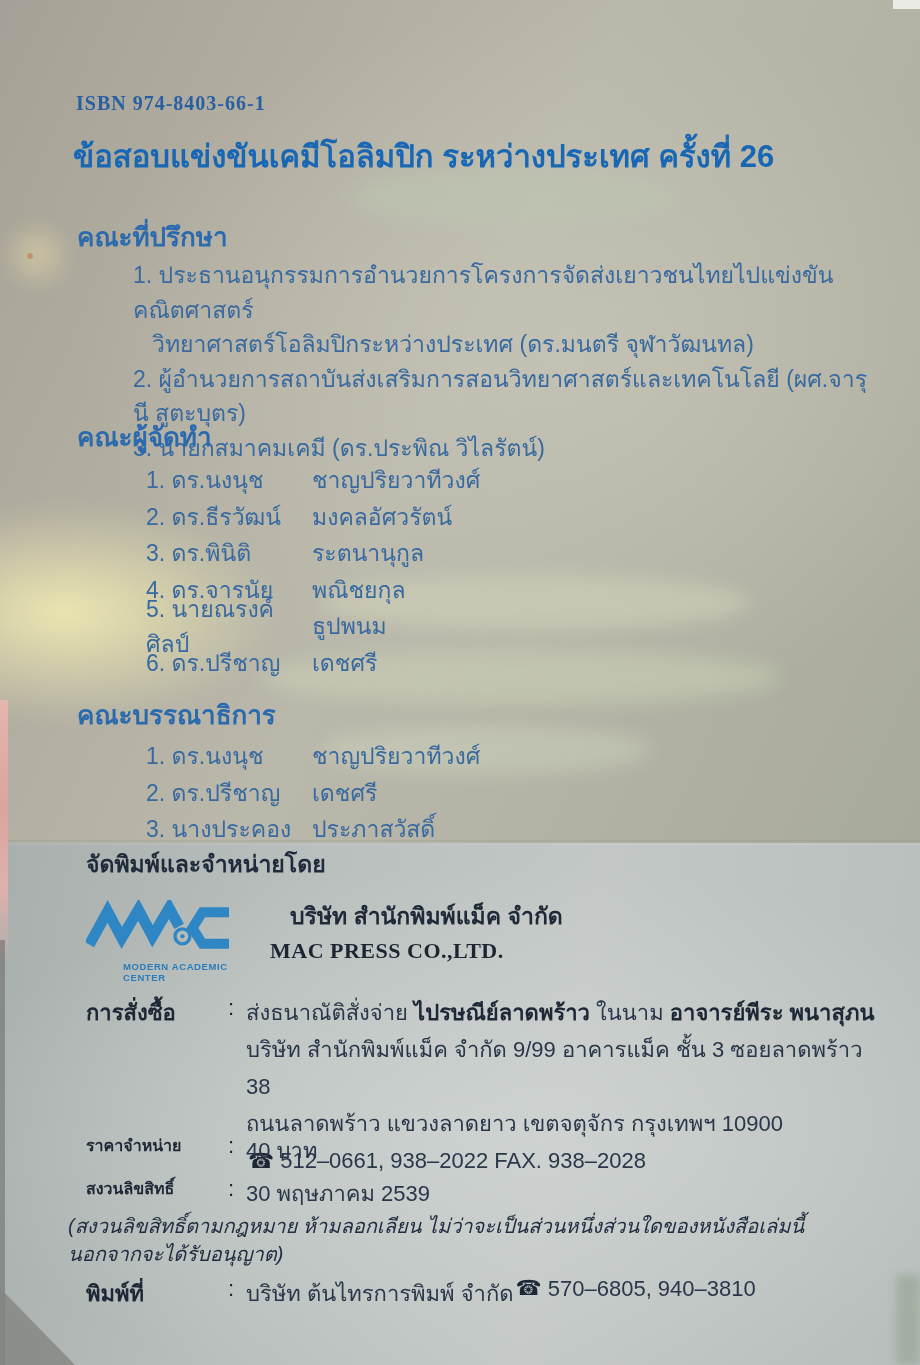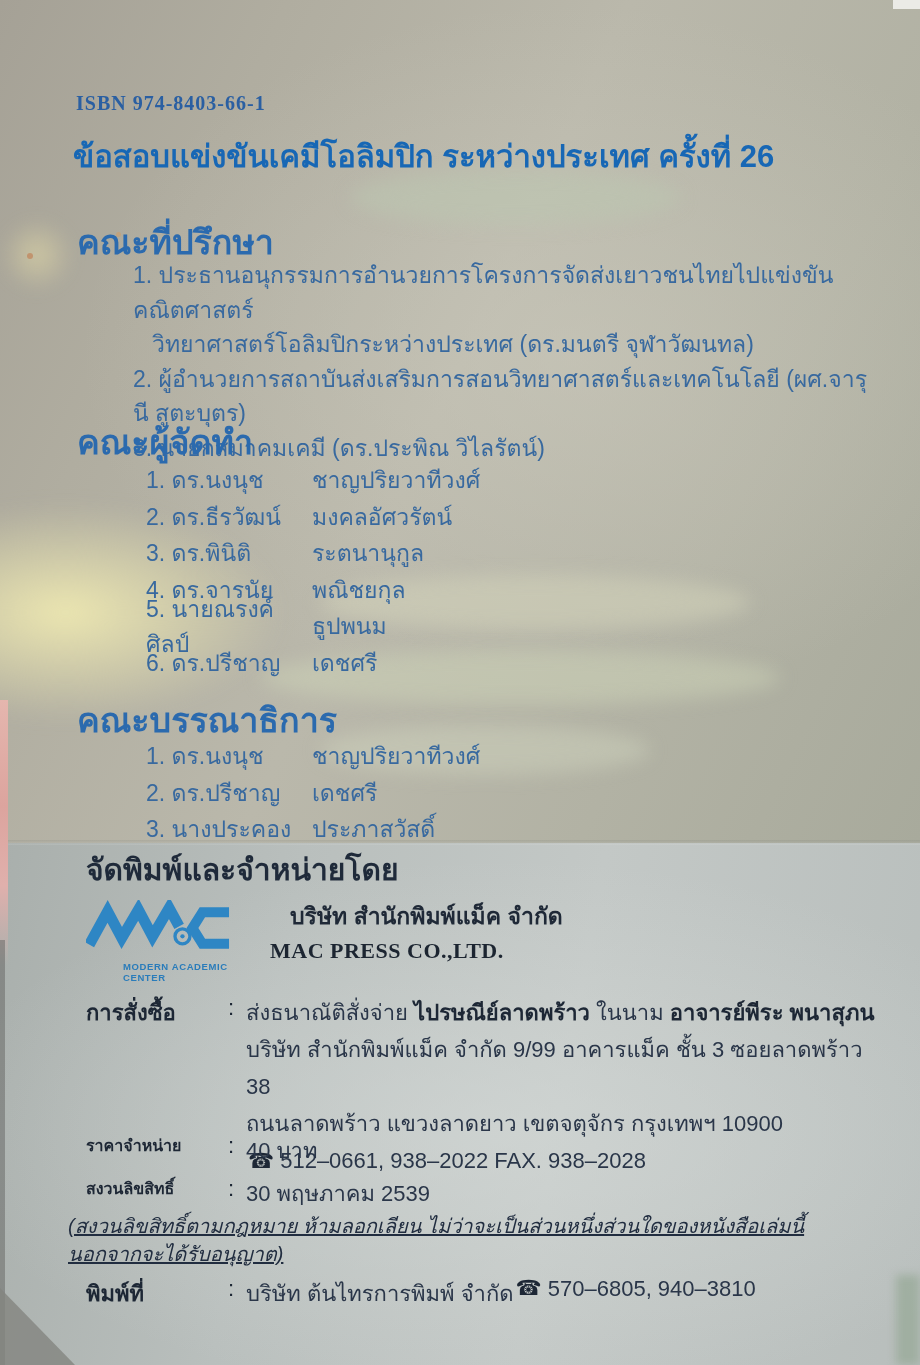--- a/index.html
+++ b/index.html
@@ -35,48 +35,48 @@
   .corner-bl{position:absolute;left:0;top:1288px;width:75px;height:77px;background:#83857f;
     clip-path:polygon(0 0,0 100%,100% 100%);opacity:.8;}
   .corner-tr{position:absolute;left:893px;top:0;width:27px;height:9px;background:#ebebe6;}
   .edge-br{position:absolute;left:896px;top:1275px;width:24px;height:90px;filter:blur(4px);background:rgba(150,168,150,.7);}
 
   
   .isbn{position:absolute;left:76px;top:92px;font-family:"Liberation Serif","DejaVu Serif",serif;
         font-weight:bold;font-size:20px;letter-spacing:1px;color:#2a5fa2;}
   .title{position:absolute;left:73px;top:134px;font-size:31px;font-weight:bold;color:#1767b5;
          margin:0;line-height:1.5;}
-  .sec-head{position:absolute;font-size:34px;font-weight:bold;color:#2b6aae;line-height:1.35;}
+  .sec-head{position:absolute;font-size:26px;font-weight:bold;color:#2b6aae;line-height:1.35;}
   .h-adv{left:77px;top:220px;}
   .h-team{left:77px;top:420px;}
   .h-ed{left:77px;top:698px;}
   .blue-item{color:#38699f;font-size:23px;line-height:1.5;}
   .adv{position:absolute;left:133px;top:258px;width:740px;}
   .adv .l2{margin-left:19px;}
   .roster{position:absolute;left:146px;width:600px;}
   .r-team{top:462px;}
   .r-ed{top:738px;}
   .roster .row{display:flex;height:36.6px;align-items:center;}
   .roster .c1{width:166px;flex:none;}
-  .pub-head{position:absolute;left:86px;top:846px;font-size:30px;font-weight:bold;color:#1f2a3a;}
+  .pub-head{position:absolute;left:86px;top:846px;font-size:23px;font-weight:bold;color:#1f2a3a;}
   .logo-box{position:absolute;left:86px;top:900px;width:160px;}
   .logo-sub{display:block;font-size:9.5px;font-weight:bold;color:#2a7cba;letter-spacing:.6px;margin-top:1px;padding-left:37px;}
   .company-th{position:absolute;left:270px;top:898px;font-size:23px;font-weight:bold;color:#1f2937;margin-left:20px;}
   .company-en{position:absolute;left:270px;top:938px;font-family:"Liberation Serif","DejaVu Serif",serif;
               font-size:22px;font-weight:bold;color:#1c2531;letter-spacing:.5px;}
   .info-label{display:inline-block;width:142px;font-weight:bold;color:#1d2735;flex:none;}
   .info-colon{display:inline-block;width:18px;color:#1d2735;flex:none;}
   .order{position:absolute;left:86px;top:995px;font-size:22px;color:#2a3649;display:flex;width:790px;}
   .order .lines{line-height:1.68;}
   .order .b{font-weight:bold;color:#1d2735;}
   .price-row{position:absolute;left:86px;top:1133px;font-size:22px;color:#2a3649;display:flex;}
   .price-row .info-label,.copy-row .info-label{font-size:16px;}
   .copy-row{position:absolute;left:86px;top:1176px;font-size:22px;color:#2a3649;display:flex;}
   .notice{position:absolute;left:68px;top:1212px;width:810px;font-size:20px;font-style:italic;
-          color:#212d40;line-height:1.4;text-decoration:underline;}
+          color:#212d40;line-height:1.4;}
   .printer-row{position:absolute;left:86px;top:1244px;font-size:22px;color:#2a3649;display:flex;margin-top:32px;}
   .phone-ic{font-size:21px;color:#1d2735;margin:0 6px 0 2px;}
 </style>
 </head>
 <body>
 
 <div class="photo">
   <div class="paper-top"></div>
   <div class="paper-bottom"></div>
   <div class="seam"></div>

